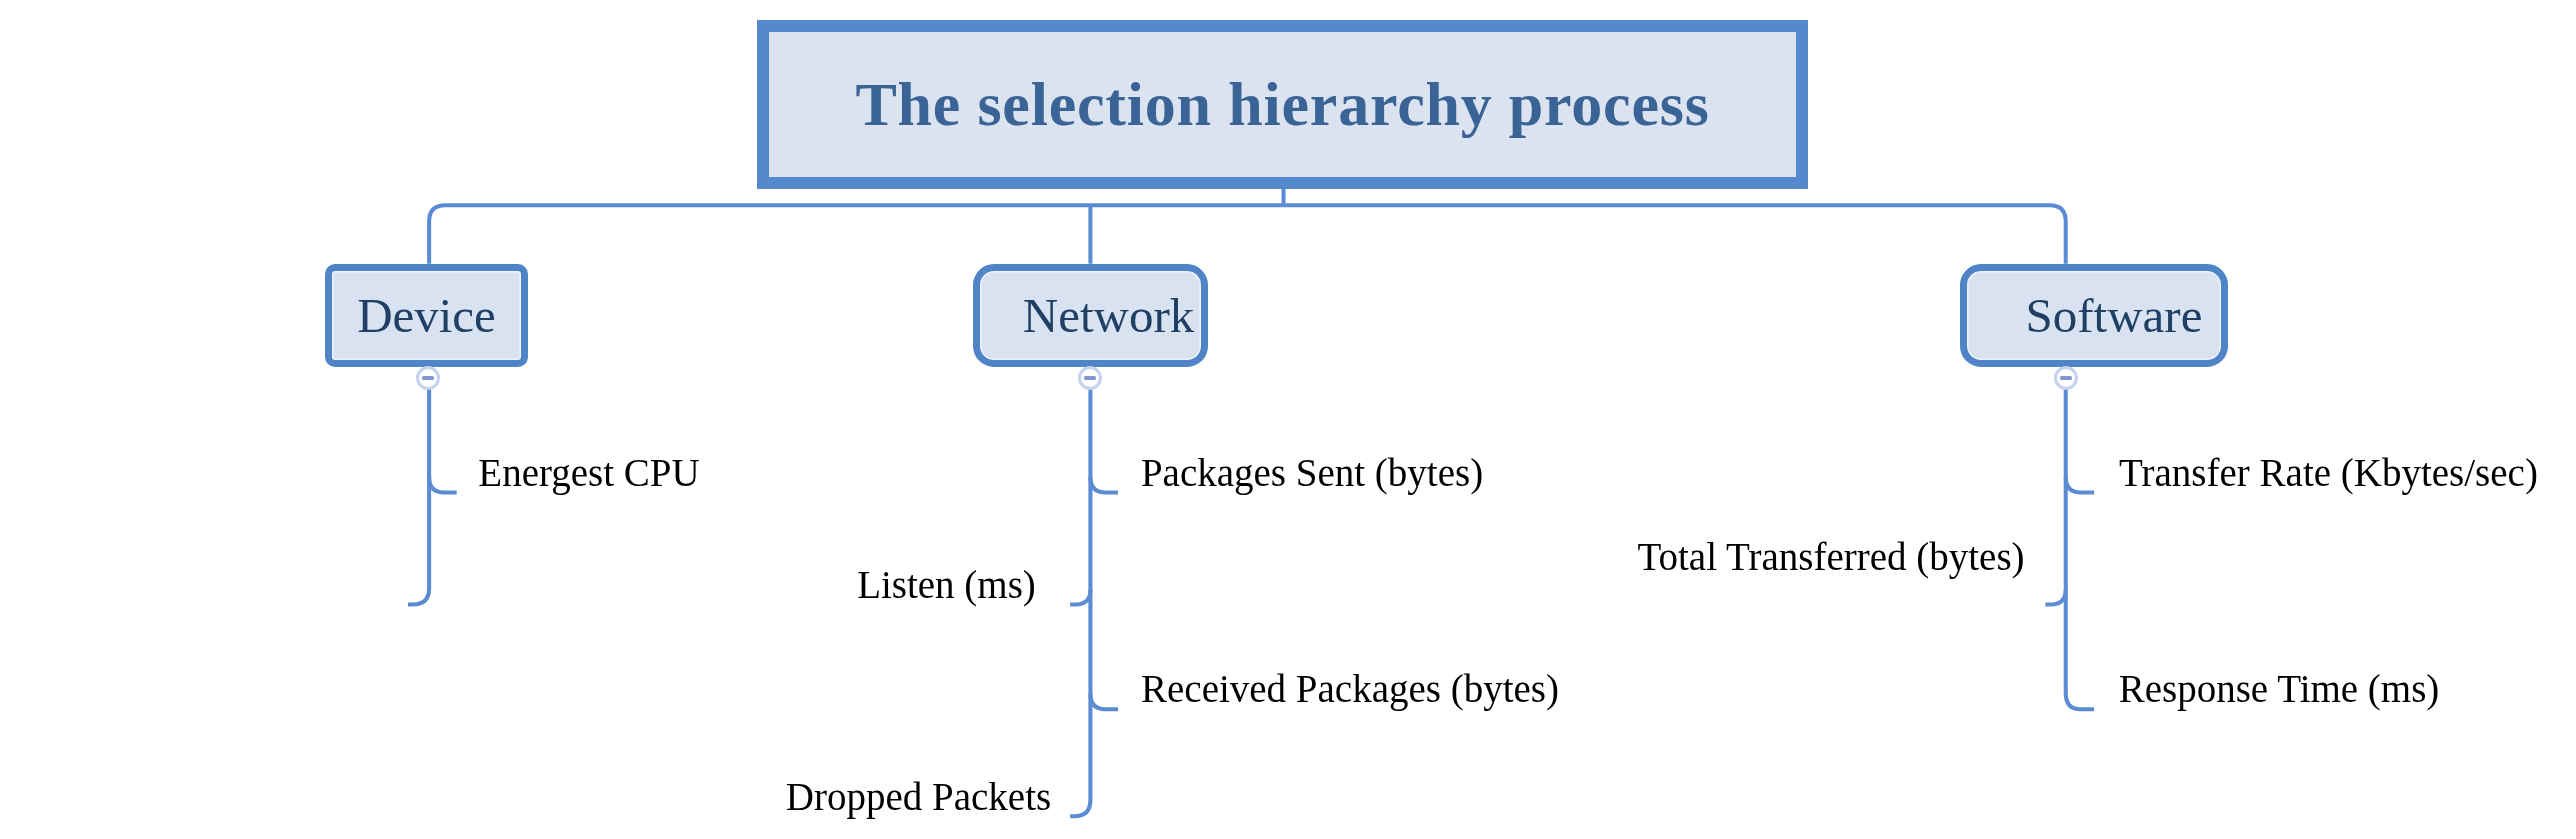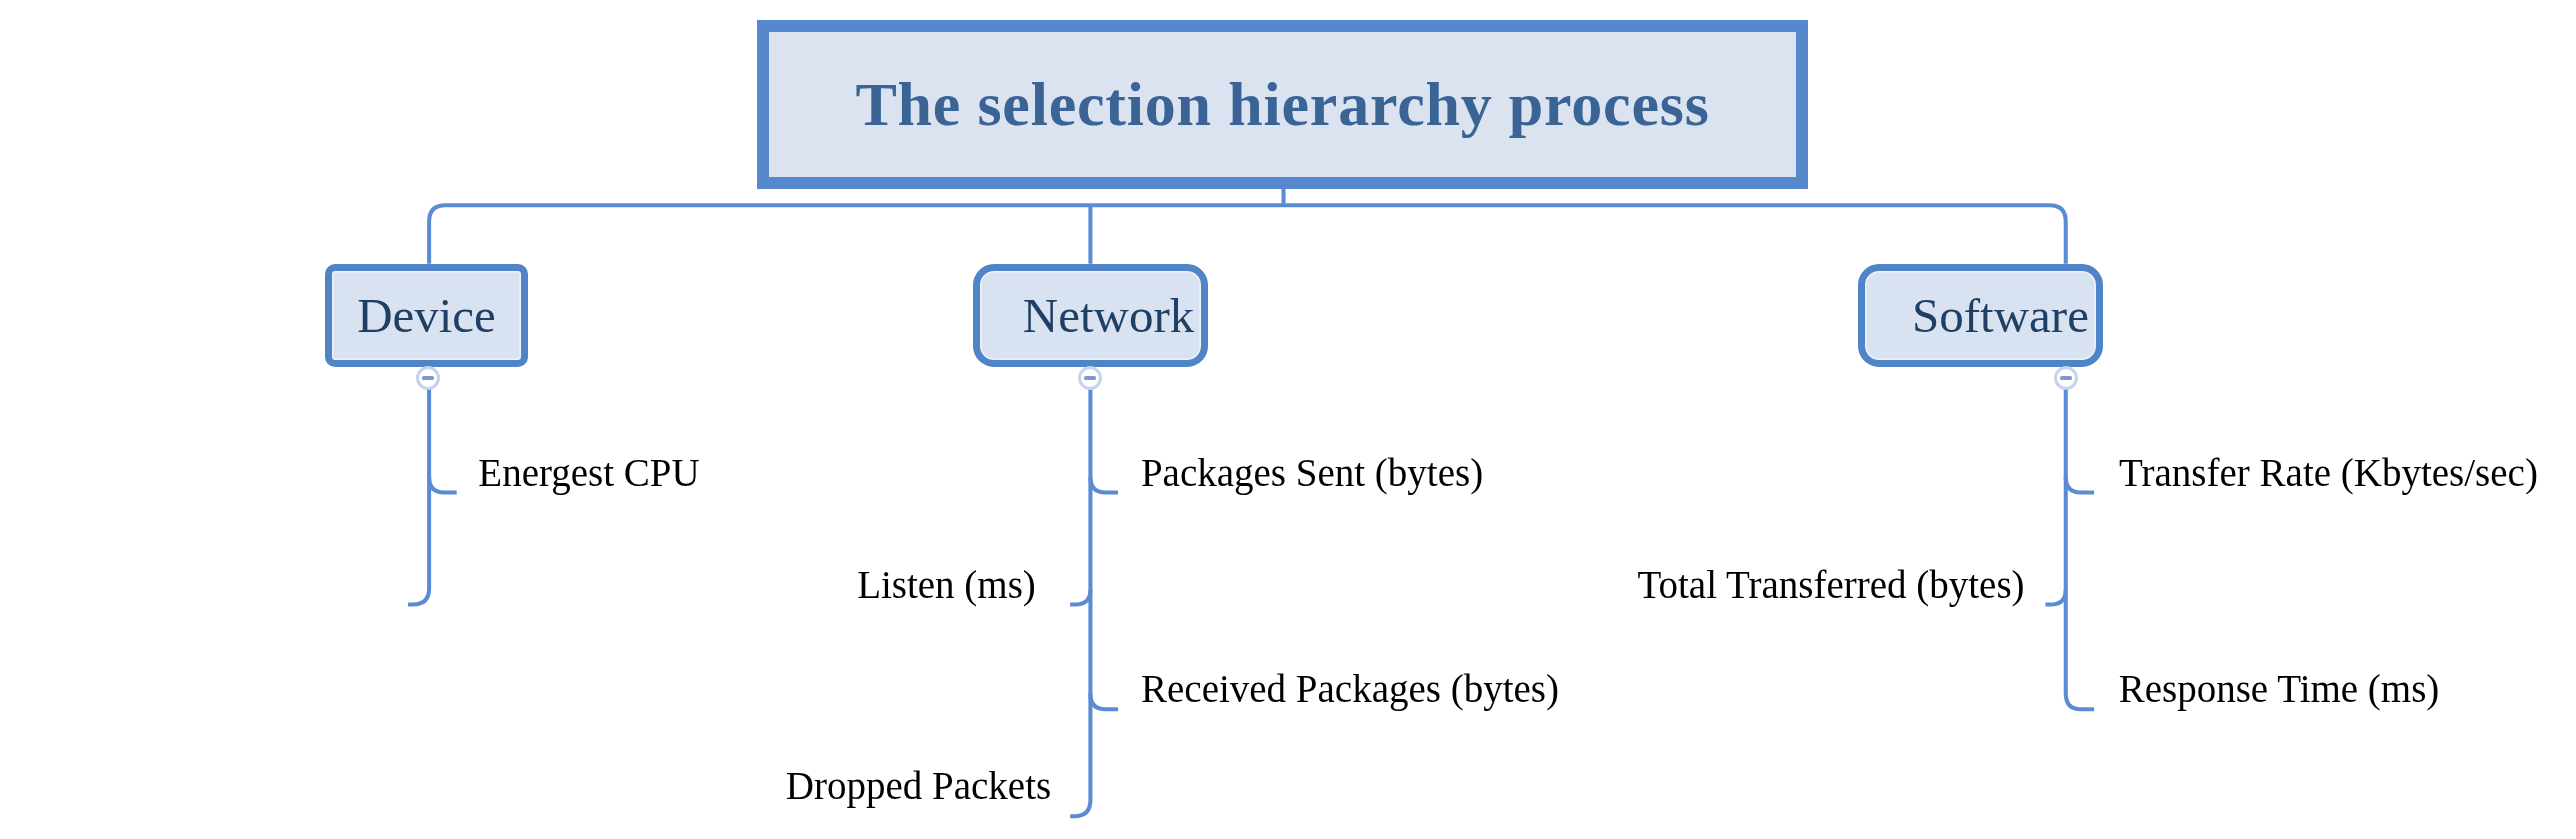--- a/index.html
+++ b/index.html
@@ -76,21 +76,21 @@
   <div class="title-box">
     <span>The selection hierarchy process</span>
   </div>
 
   <div class="node-box" style="left:325px;width:203px;border-radius:10px;">
     <span>Device</span>
   </div>
   <div class="node-box" style="left:973px;width:235px;padding-left:36px;">
     <span>Network</span>
   </div>
-  <div class="node-box" style="left:1858px;width:245px;padding-left:40px;">
+  <div class="node-box" style="left:1960px;width:268px;padding-left:40px;">
     <span>Software</span>
   </div>
 
   <div class="toggle" style="left:416px;">
     <div class="dash"></div>
   </div>
   <div class="toggle" style="left:1078px;">
     <div class="dash"></div>
   </div>
   <div class="toggle" style="left:2054px;">
@@ -107,30 +107,30 @@
     <div class="leaf-bar"></div>
   </div>
   <div class="leaf" style="left:818px;top:550px;width:257px;">
     <div class="leaf-text">Listen (ms)</div>
     <div class="leaf-bar"></div>
   </div>
   <div class="leaf" style="left:1114px;top:654px;width:472px;">
     <div class="leaf-text">Received Packages (bytes)</div>
     <div class="leaf-bar"></div>
   </div>
-  <div class="leaf" style="left:763px;top:762px;width:311px;gap:11px;">
+  <div class="leaf" style="left:763px;top:762px;width:311px;">
     <div class="leaf-text">Dropped Packets</div>
     <div class="leaf-bar"></div>
   </div>
 
   <div class="leaf" style="left:2090px;top:438px;width:477px;">
     <div class="leaf-text">Transfer Rate (Kbytes/sec)</div>
     <div class="leaf-bar"></div>
   </div>
-  <div class="leaf" style="left:1612px;top:550px;width:438px;">
+  <div class="leaf" style="left:1612px;top:522px;width:438px;">
     <div class="leaf-text">Total Transferred (bytes)</div>
     <div class="leaf-bar"></div>
   </div>
   <div class="leaf" style="left:2090px;top:654px;width:378px;">
     <div class="leaf-text">Response Time (ms)</div>
     <div class="leaf-bar"></div>
   </div>
 
 </div>
 

